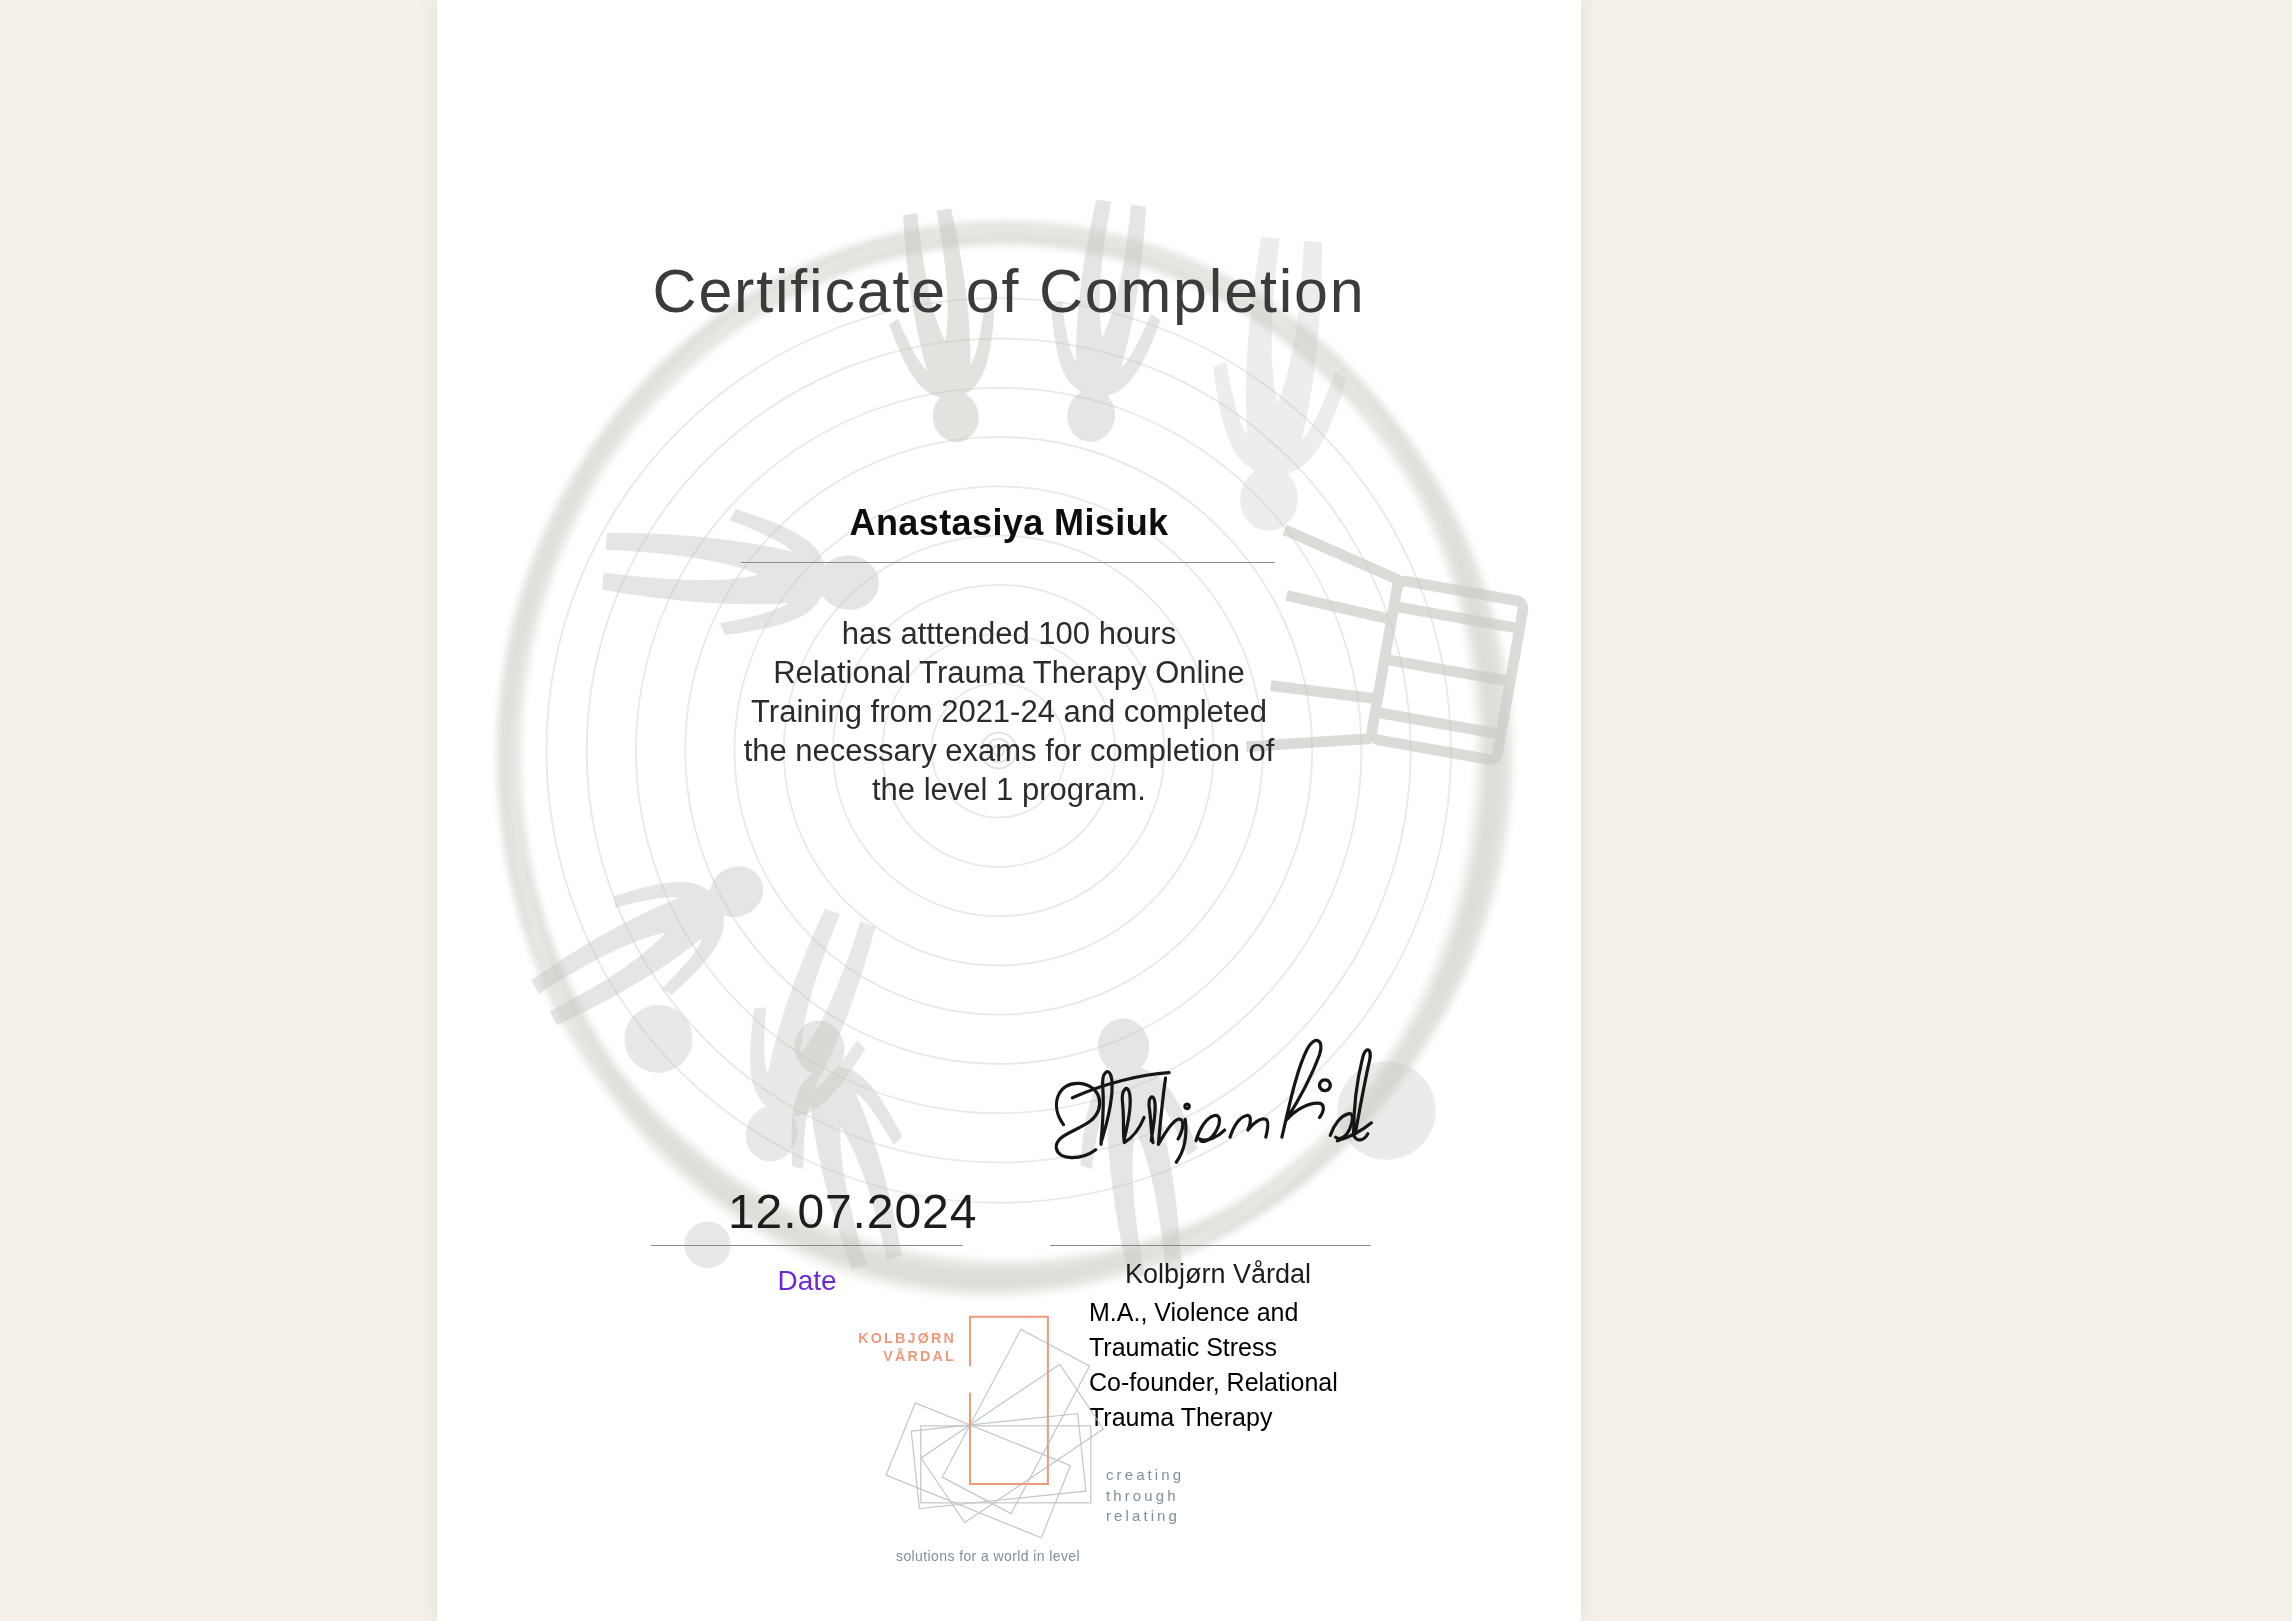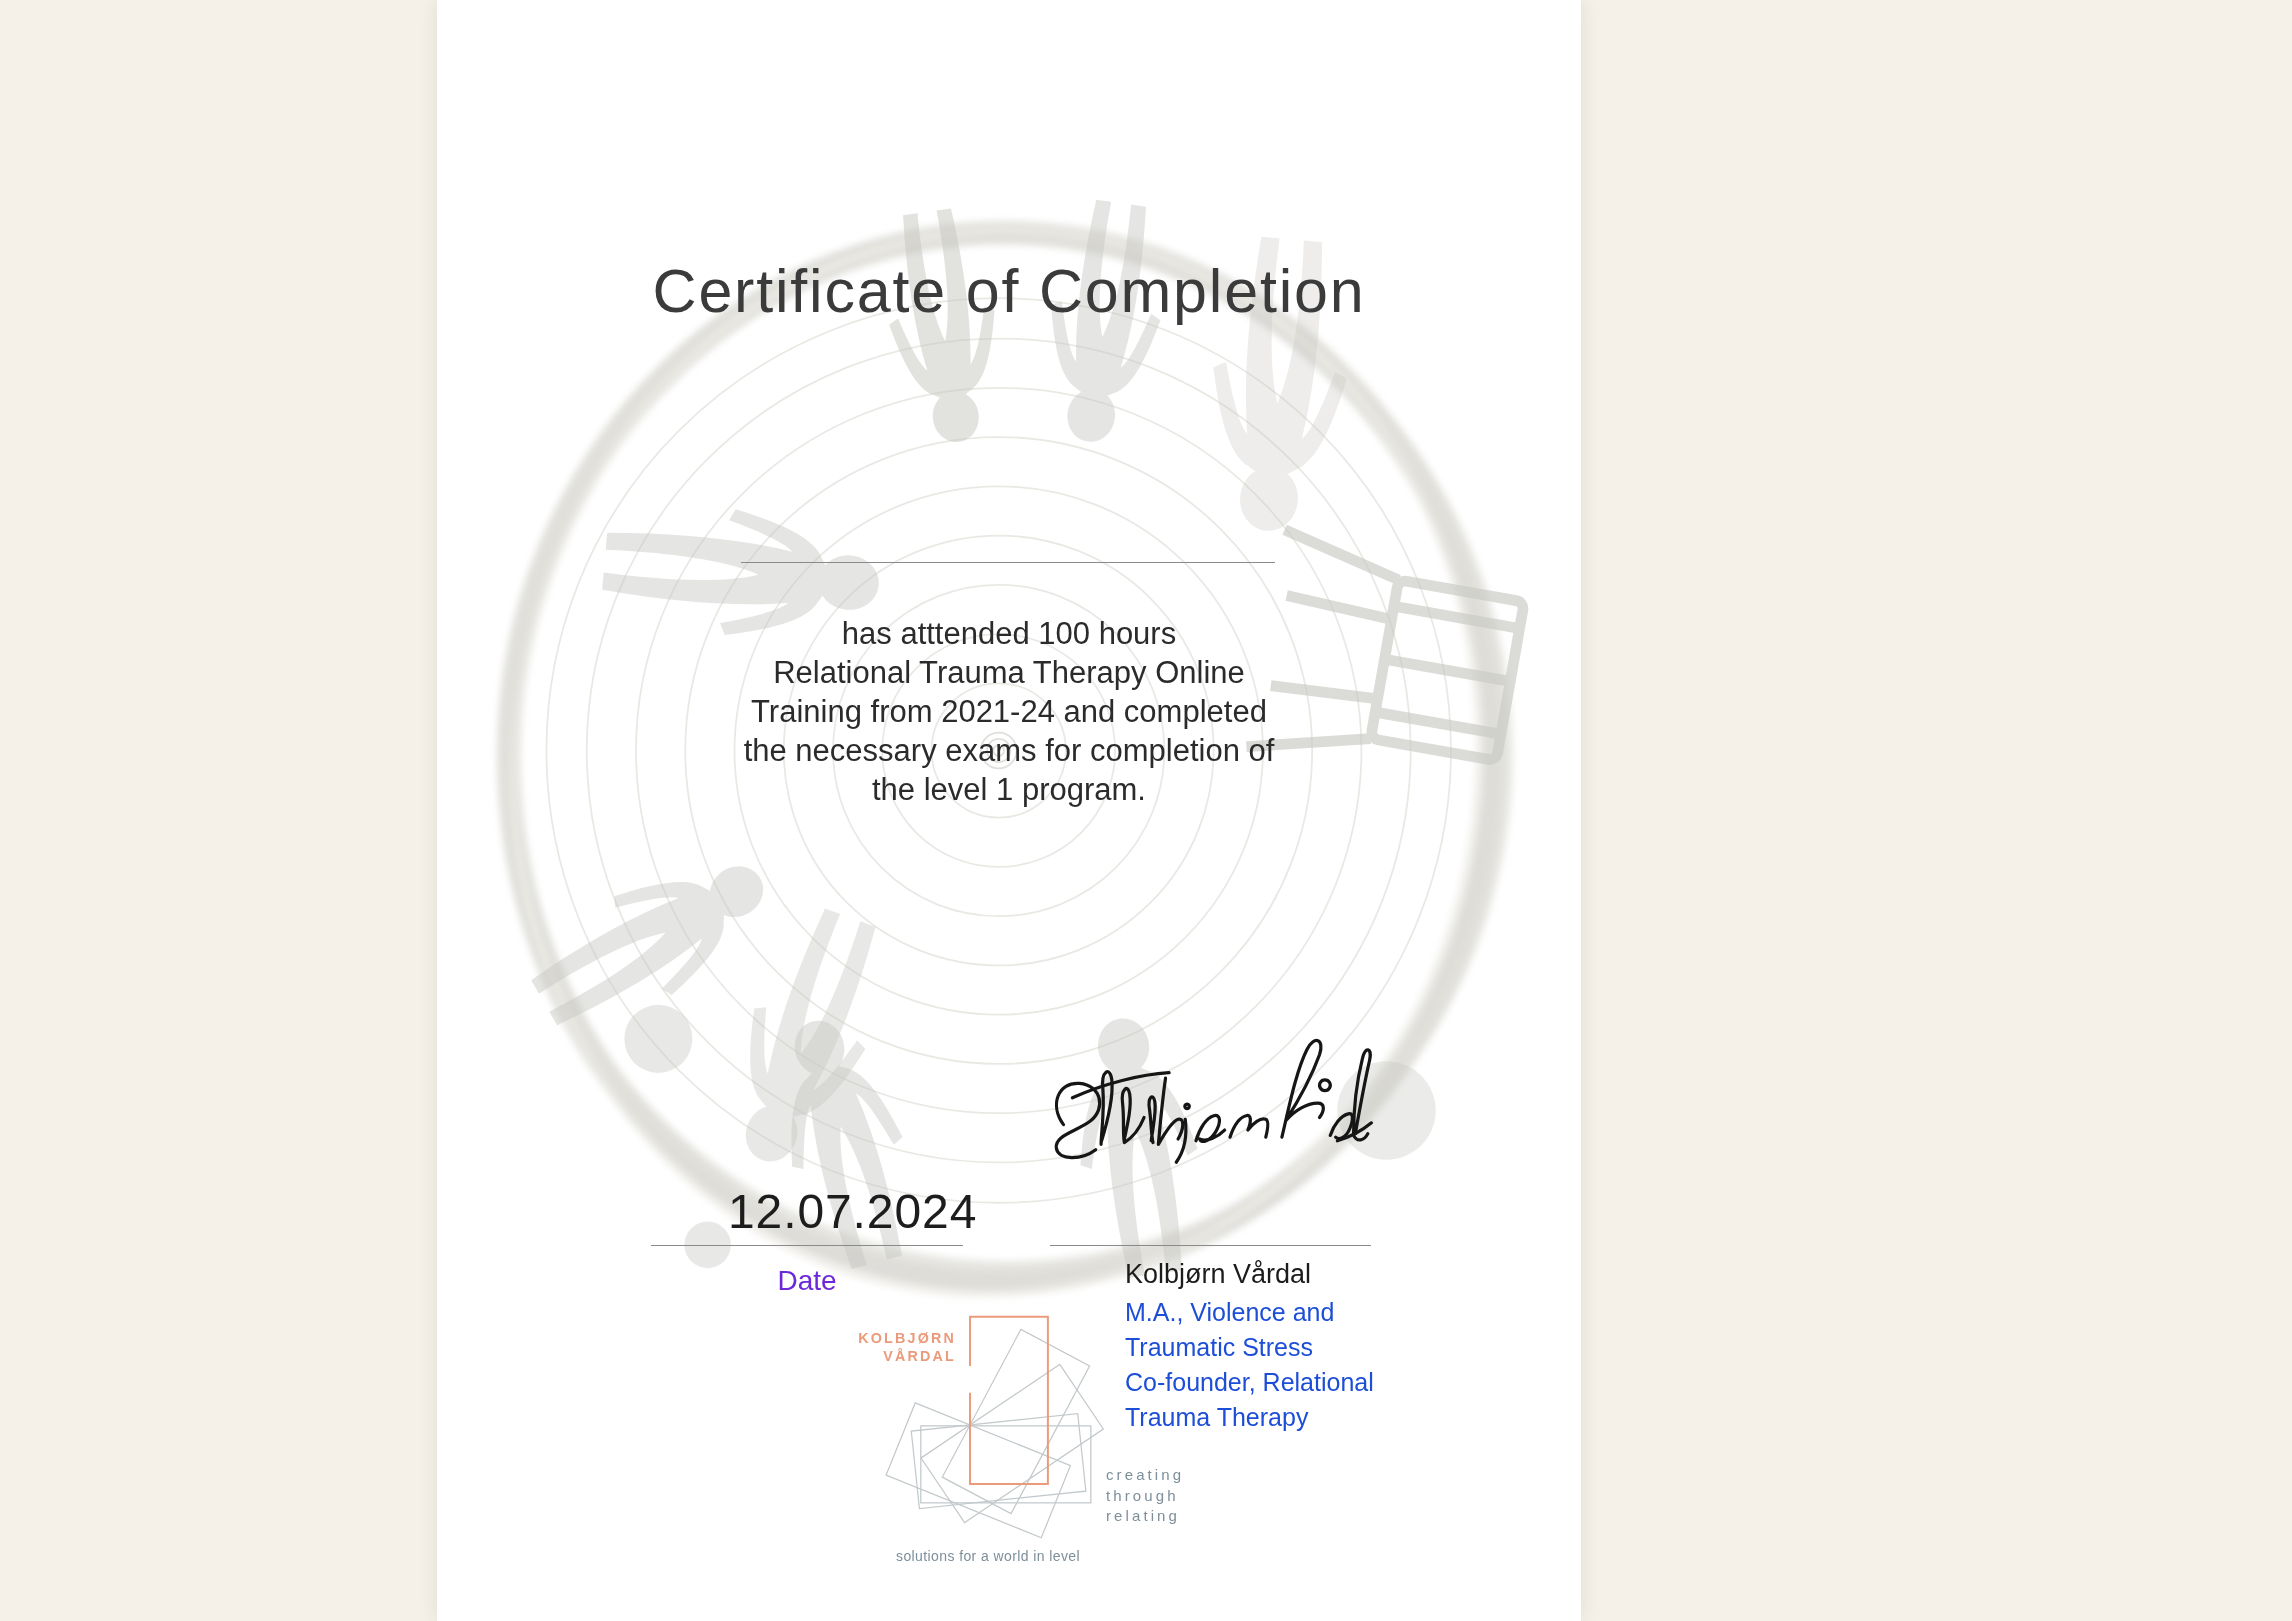--- a/index.html
+++ b/index.html
@@ -43,22 +43,22 @@
   .sig-rule{left:613px;top:1245px;width:321px;}
   .date-label{
     left:214px;top:1265px;width:312px;text-align:center;
     font-size:28px;color:#6d28d9;
   }
   .signer-name{
     left:688px;top:1259px;width:376px;
     font-size:27px;color:#1c1c1c;
   }
   .signer-credentials{
-    left:688px;top:1295px;width:376px;
-    font-size:25px;line-height:35px;color:#1d4ed8;
+    left:652px;top:1295px;width:376px;
+    font-size:25px;line-height:35px;color:#000000;
     white-space:pre-line;
   }
   .signature-svg{left:605px;top:1019px;width:333px;height:154px;}
   .logo-name{
     left:340px;top:1329px;width:179px;text-align:right;
     font-size:14.3px;line-height:18px;letter-spacing:2.2px;
     color:var(--logo-orange,#eb9a7b);font-weight:700;
   }
   .logo-geom-svg{left:448px;top:1303px;width:358px;height:269px;}
   .logo-tagline{
@@ -123,20 +123,21 @@
 
       <g transform="translate(1080,740) rotate(100) scale(1.5)" stroke="#ccccc7" stroke-width="8" fill="none" opacity="0.7">
         <rect x="-60" y="-80" width="120" height="95" rx="6"></rect>
         <path d="M-40,-80 L-40,15 M0,-80 L0,15 M40,-80 L40,15"></path>
         <path d="M-60,15 L-82,105 M60,15 L82,105 M-30,15 L-34,95 M30,15 L34,95"></path>
       </g>
     </svg>
 
     <div class="abs layer cert-title">Certificate of Completion</div>
 
+    <div class="abs layer recipient">Anastasiya Misiuk</div>
     <div class="abs layer rule name-rule"></div>
 
     <div class="abs layer body-text">has atttended 100 hours
 Relational Trauma Therapy Online
 Training from 2021-24 and completed
 the necessary exams for completion of
 the level 1 program.</div>
 
     <svg class="abs layer signature-svg" viewBox="0 0 372 172" aria-hidden="true">
       <g fill="none" stroke="#161616" stroke-width="3.6" stroke-linecap="round" stroke-linejoin="round">

